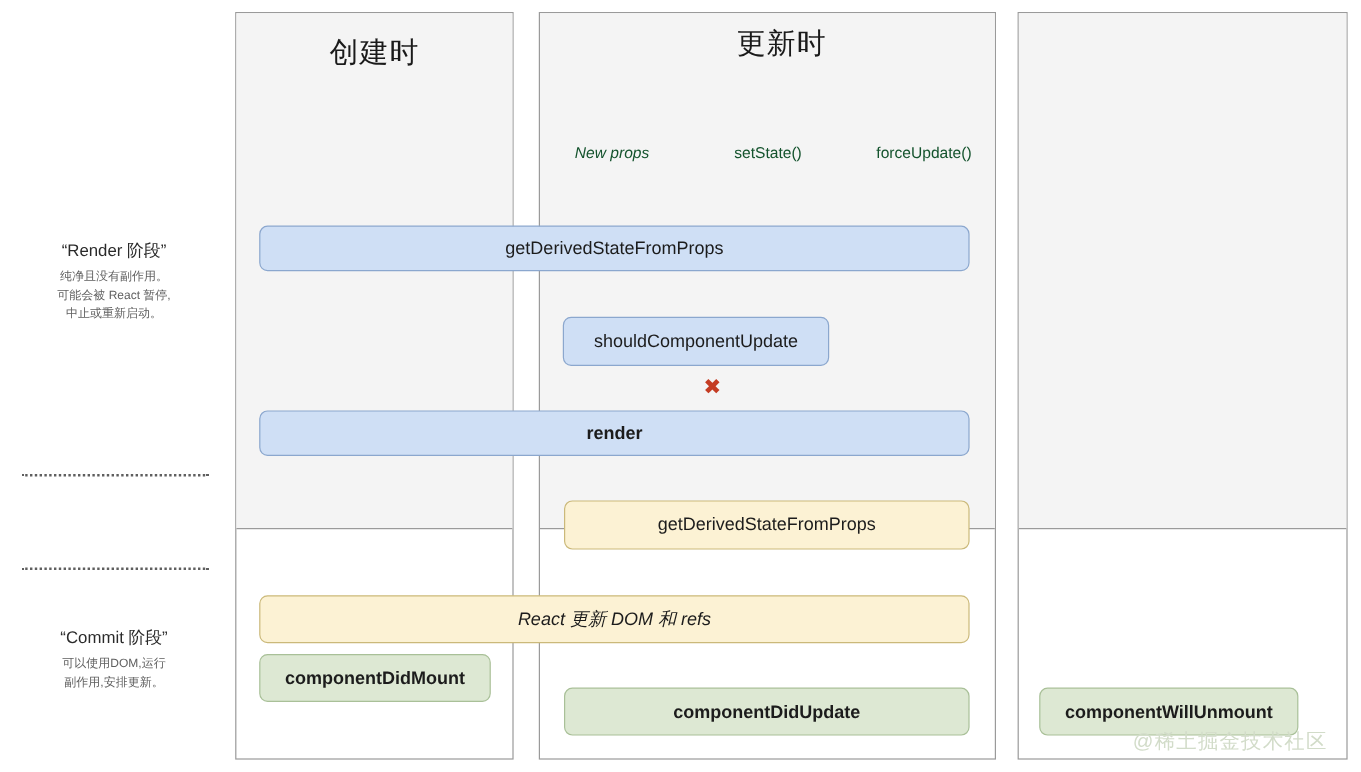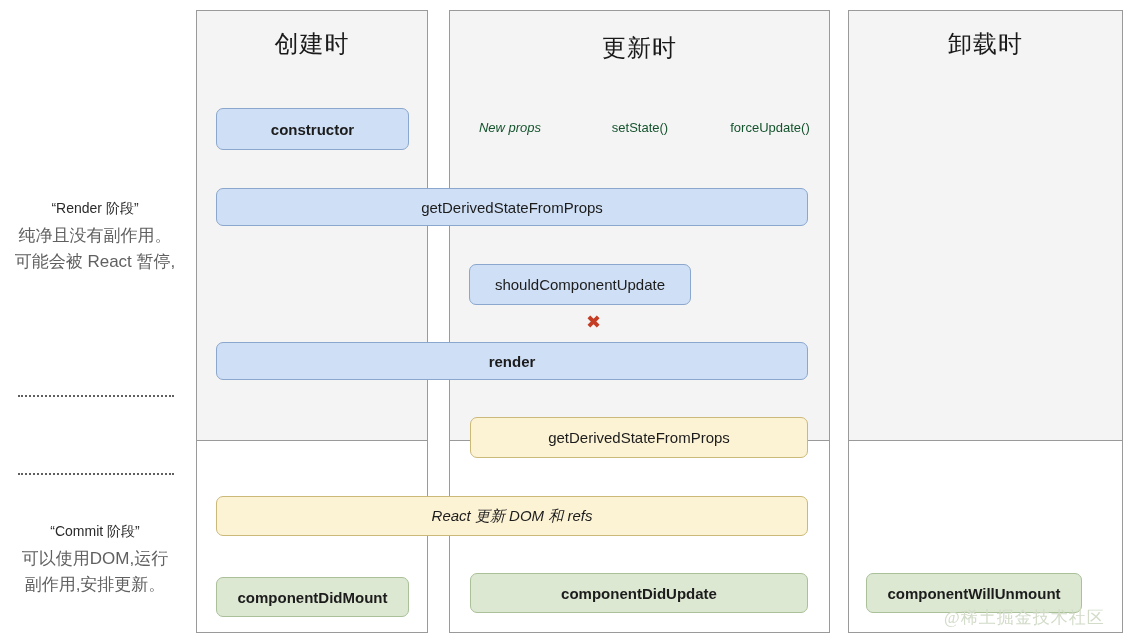--- a/index.html
+++ b/index.html
@@ -70,21 +70,21 @@
     width:190px;
     left:0;
   }
   .phase-title{
     font-size:14px;
     color:#2a2a2a;
     margin-bottom:5px;
     white-space:nowrap;
   }
   .phase-desc{
-    font-size:17px;
+    font-size:10px;
     color:#606060;
     line-height:1.55;
   }
   .dotline{
     position:absolute;
     left:18px;width:156px;height:0;
     border-top:2px dotted #5f5f5f;
   }
 
   .xmark{
@@ -157,63 +157,62 @@
 
   <div class="panel" style="left:449px;top:10px;width:381px;height:623px;">
     <div class="panel-top" style="height:430px;"></div>
   </div>
 
   <div class="panel" style="left:848px;top:10px;width:275px;height:623px;">
     <div class="panel-top" style="height:430px;"></div>
   </div>
 
   <div class="col-title" style="left:196px;top:28px;width:232px;">创建时</div>
-  <div class="col-title" style="left:449px;top:32px;width:381px;">更新时</div>
-  <div class="col-title" style="left:848px;top:28px;width:275px;">卸载时</div>
+  <div class="col-title" style="left:449px;top:20px;width:381px;padding-left:12px;">更新时</div>
 
   <div class="phase" style="top:200px;">
     <div class="phase-title">“Render 阶段”</div>
     <div class="phase-desc">
       <div>纯净且没有副作用。</div>
       <div>可能会被 React 暂停,</div>
+      <div>中止或重新启动。</div>
     </div>
   </div>
 
   <div class="dotline" style="top:395px;"></div>
 
 
   <div class="dotline" style="top:473px;"></div>
 
   <div class="phase" style="top:523px;">
     <div class="phase-title">“Commit 阶段”</div>
     <div class="phase-desc">
       <div>可以使用DOM,运行</div>
       <div>副作用,安排更新。</div>
     </div>
   </div>
 
   <div class="trigger italic" style="left:510px;top:120px;">New props</div>
   <div class="trigger" style="left:640px;top:120px;">setState()</div>
   <div class="trigger" style="left:770px;top:120px;">forceUpdate()</div>
 
-  <div class="node blue bold" style="left:216px;top:108px;width:193px;height:42px;">constructor</div>
 
   <div class="node blue" style="left:216px;top:188px;width:592px;height:38px;">getDerivedStateFromProps</div>
 
   <div class="node blue" style="left:469px;top:264px;width:222px;height:41px;">shouldComponentUpdate</div>
 
   <div class="node blue bold" style="left:216px;top:342px;width:592px;height:38px;">render</div>
 
   <div class="node yellow" style="left:470px;top:417px;width:338px;height:41px;">getDerivedStateFromProps</div>
 
   <div class="node yellow italic" style="left:216px;top:496px;width:592px;height:40px;">React 更新 DOM 和 refs</div>
 
-  <div class="node green bold" style="left:216px;top:577px;width:193px;height:40px;">componentDidMount</div>
+  <div class="node green bold" style="left:216px;top:545px;width:193px;height:40px;">componentDidMount</div>
 
   <div class="node green bold" style="left:866px;top:573px;width:216px;height:40px;">componentWillUnmount</div>
 
   <div class="node green bold" style="left:470px;top:573px;width:338px;height:40px;">componentDidUpdate</div>
 
   <div class="xmark" style="left:586px;top:313px;">✖</div>
 
-  <div class="watermark" style="left:944px;top:606px;font-family:Liberation Serif, serif;">@稀土掘金技术社区</div>
+  <div class="watermark" style="left:944px;top:606px;">@稀土掘金技术社区</div>
 
 </div>
 
 </body></html>

